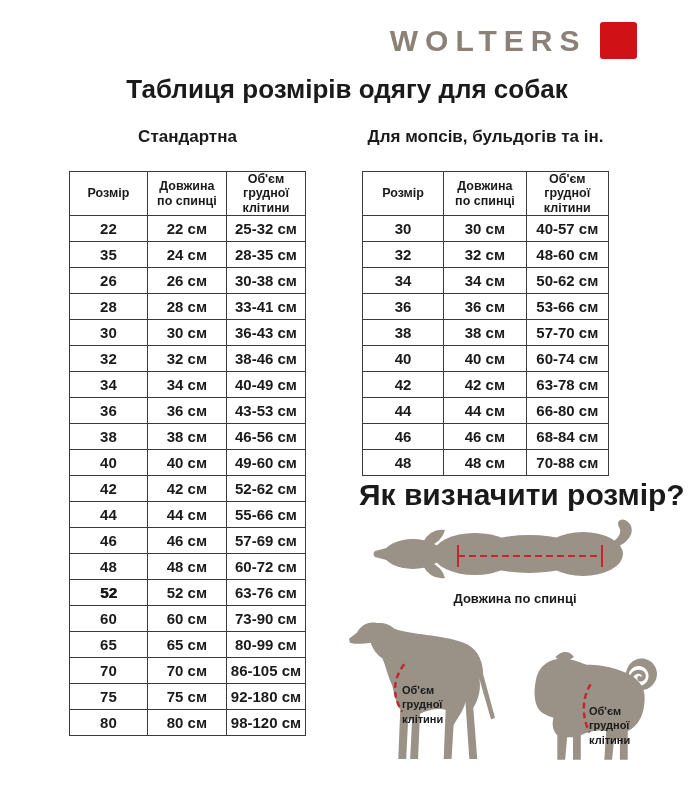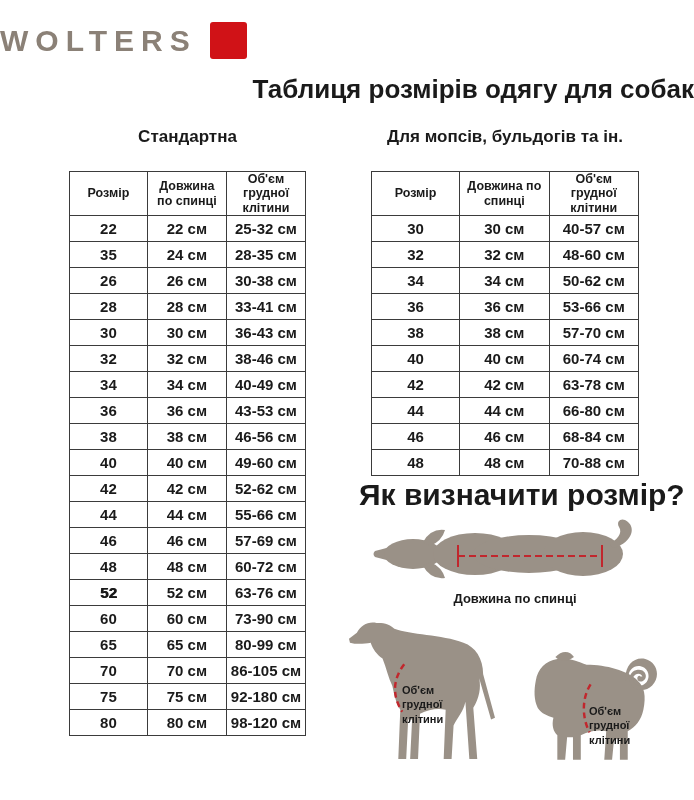--- a/index.html
+++ b/index.html
@@ -1,33 +1,33 @@
 <!DOCTYPE html>
 <html><head>
 <meta charset="utf-8">
 <style>
   html,body { margin:0; padding:0; }
   body {
     width:694px; height:800px; position:relative; background:#ffffff;
     font-family:"Liberation Sans", sans-serif; color:#1a1a1a; overflow:hidden;
   }
   
-  .logo-row { position:absolute; top:22px; left:0; width:694px; text-align:left; }
+  .logo-row { position:absolute; top:22px; left:0; width:637px; text-align:right; }
   .logo-text {
     display:inline-block; vertical-align:middle; font-size:30px; font-weight:700;
     letter-spacing:7px; color:#8b8177;
   }
   .logo-square { display:inline-block; vertical-align:middle; width:37px; height:37px;
     margin-left:9px; border-radius:3px; }
-  .main-title { position:absolute; top:74px; left:0; width:694px; text-align:right;
+  .main-title { position:absolute; top:74px; left:0; width:694px; text-align:center;
     font-size:26px; font-weight:700; }
   
   .col { position:absolute; }
   .col-left  { left:69px;  top:127px; width:237px; }
-  .col-right { left:371px; top:127px; width:268px; }
+  .col-right { left:362px; top:127px; width:247px; }
   .table-title { text-align:center; font-size:17px; font-weight:700; margin:0 0 24px 0;
     white-space:nowrap; }
   .col-right .table-title { position:relative; left:50%; transform:translateX(-50%);
     width:max-content; }
   table.size-table { width:100%; border-collapse:collapse; table-layout:fixed; }
   .size-table th, .size-table td {
     border:1px solid #3b3b3b; text-align:center; vertical-align:middle; padding:0;
   }
   .size-table th { height:39px; font-size:12.5px; font-weight:700; line-height:1.15; padding:0 6px; }
   .size-table td { height:25px; font-size:15px; font-weight:700; }

